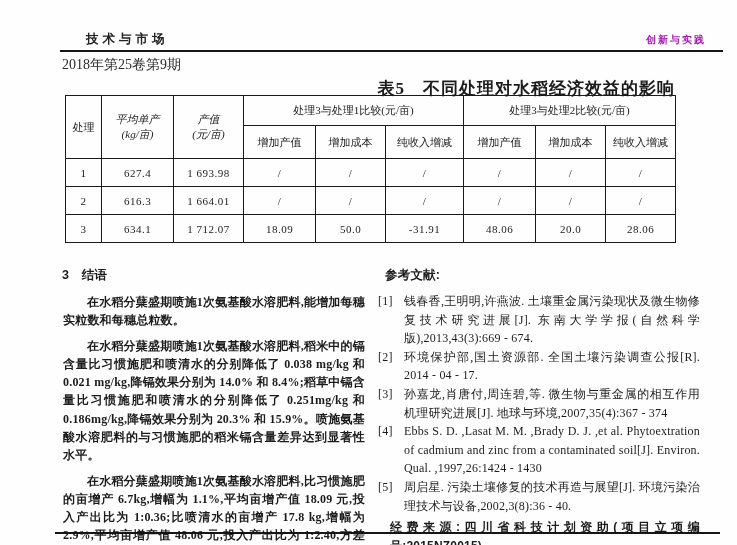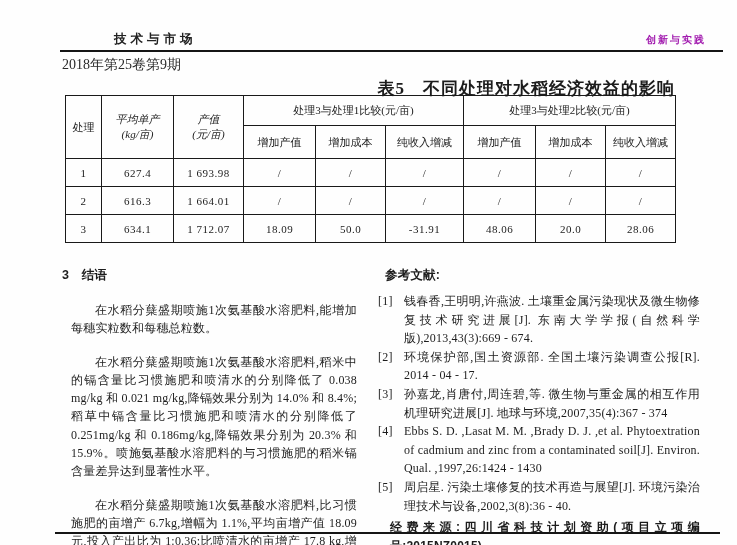--- a/index.html
+++ b/index.html
@@ -14,21 +14,20 @@
   }
   .journal-name {
     position: absolute;
     left: 86px;
     top: 31px;
     font-family: "Liberation Sans", "DejaVu Sans", sans-serif;
     font-weight: bold;
     font-size: 12.5px;
     letter-spacing: 4px;
     color: #222;
-    margin-left: 28px;
   }
   .section-name {
     position: absolute;
     right: 31px;
     top: 33px;
     font-family: "Liberation Sans", "DejaVu Sans", sans-serif;
     font-weight: bold;
     font-size: 10px;
     letter-spacing: 2px;
     color: #a21caf;
@@ -98,21 +97,21 @@
     text-align: justify;
     letter-spacing: 0.2px;
   }
   .col-left h3, .col-right h3 {
     margin: 7px;
     font-family: "Liberation Sans", "DejaVu Sans", sans-serif;
     font-weight: bold;
     font-size: 12.5px;
     line-height: 19px;
   }
-  .col-left p { margin: 16px; text-indent: 2em; }
+  .col-left p { margin: 8px; text-indent: 2em; font-weight: bold; }
   .col-right {
     position: absolute;
     left: 378px;
     top: 259px;
     width: 322px;
     font-size: 12px;
     line-height: 18.6px;
     text-align: justify;
     letter-spacing: 0.2px;
   }

